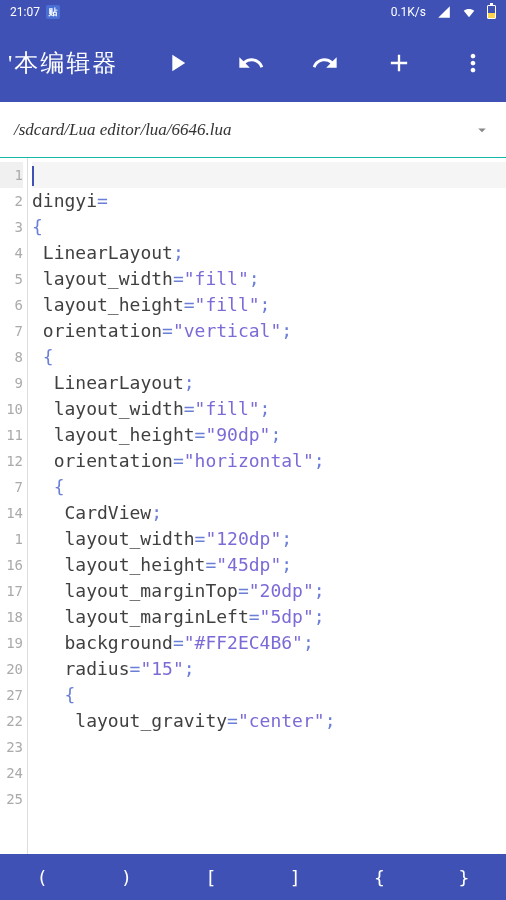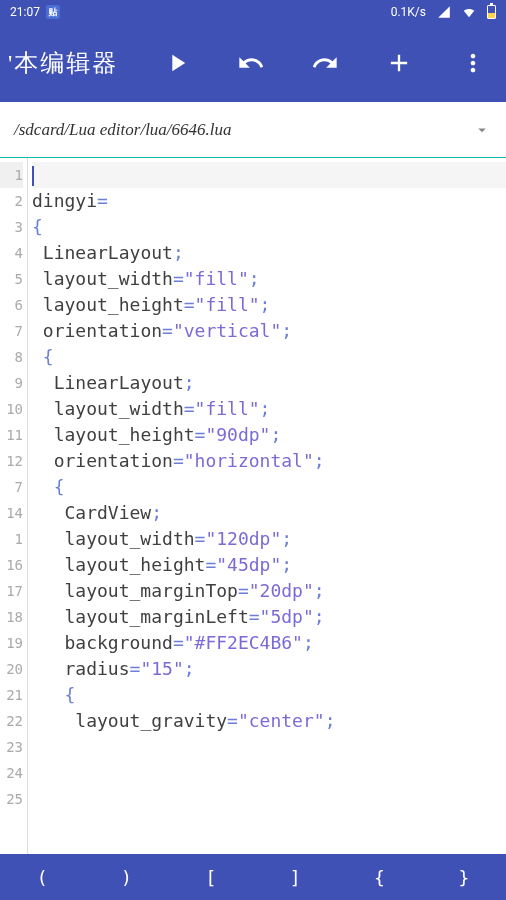--- a/index.html
+++ b/index.html
@@ -269,21 +269,21 @@
       <div>11</div>
       <div>12</div>
       <div>7</div>
       <div>14</div>
       <div>1</div>
       <div>16</div>
       <div>17</div>
       <div>18</div>
       <div>19</div>
       <div>20</div>
-      <div>21</div>
+      <div>27</div>
       <div>22</div>
       <div>23</div>
       <div>24</div>
       <div>25</div>
     </div>
   <div class="code" id="code">
       <div class="code-line current"><span class="cursor"></span></div>
       <div class="code-line"></div>
       <div class="code-line"></div>
       <div class="code-line"><span class="">dingyi</span><span class="sym-blue">=</span></div>

